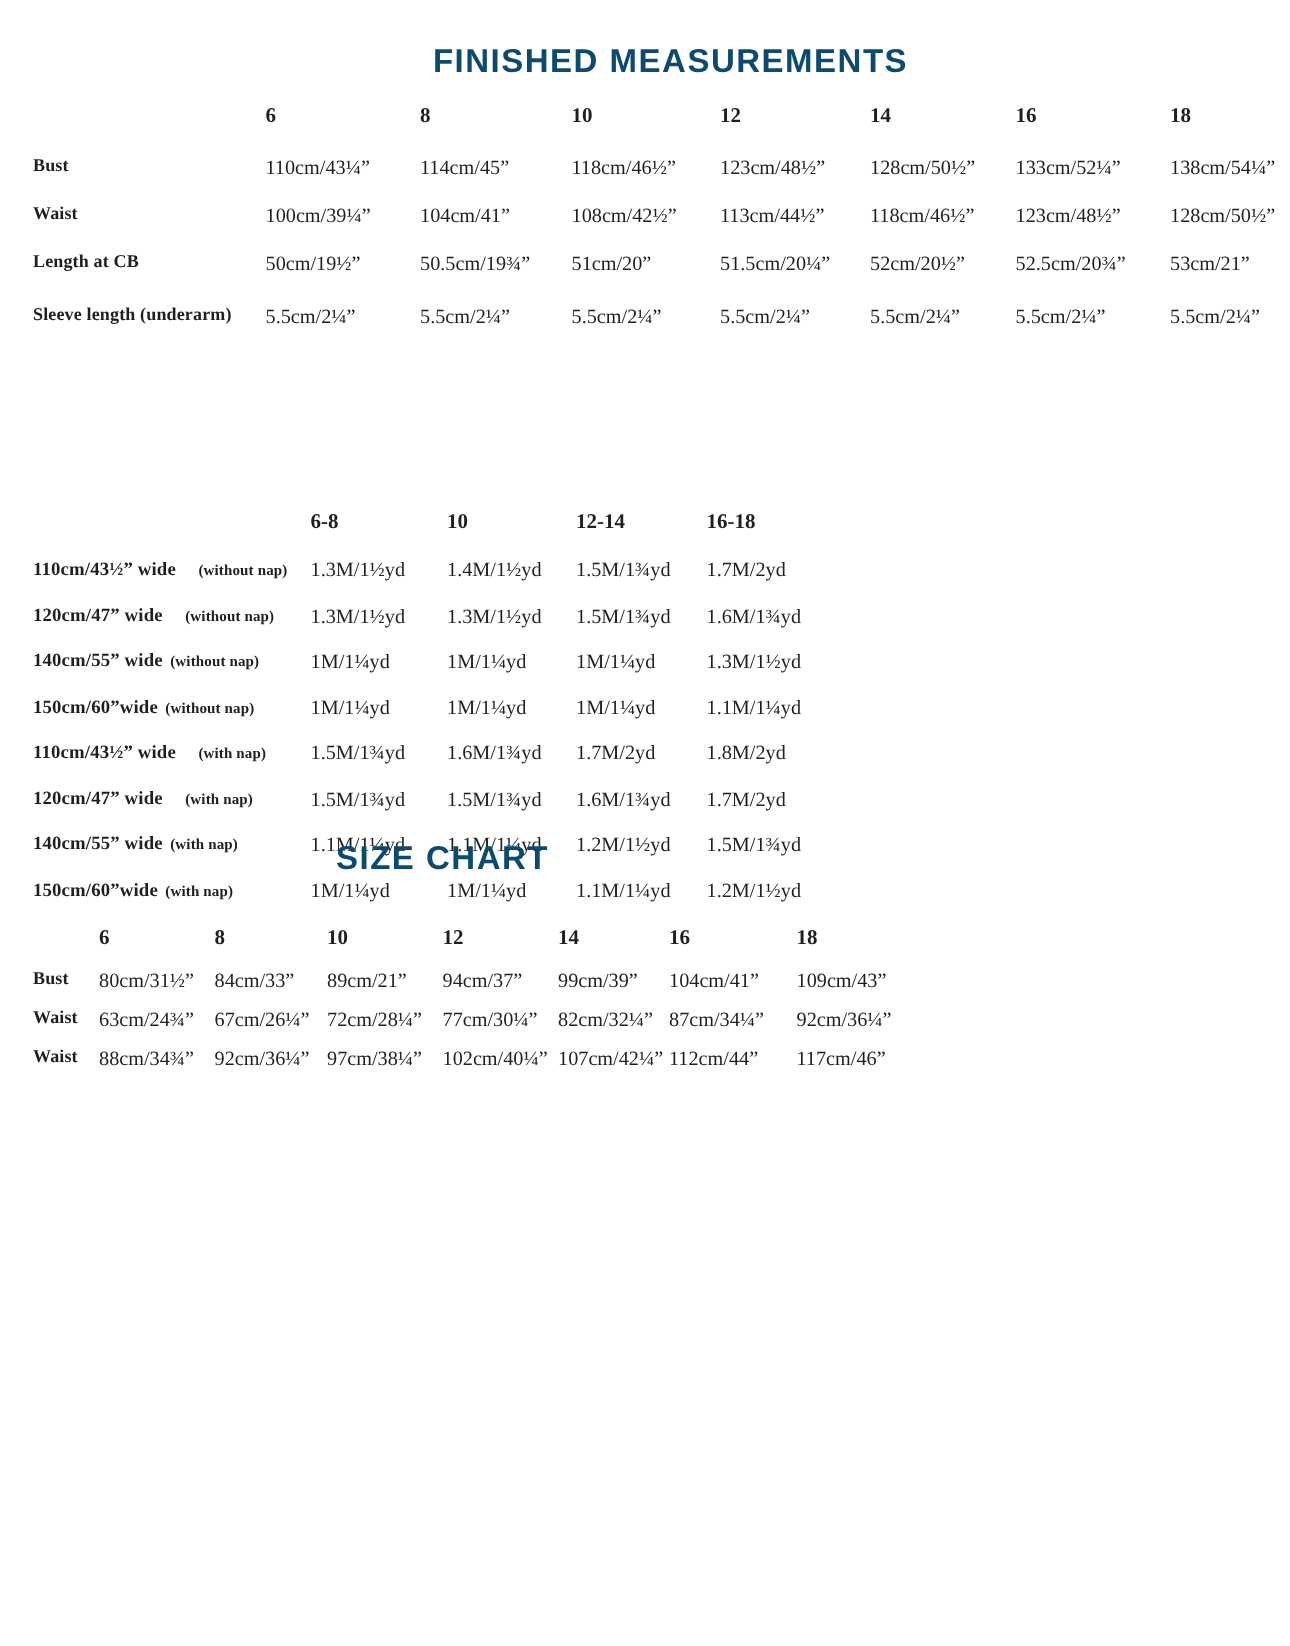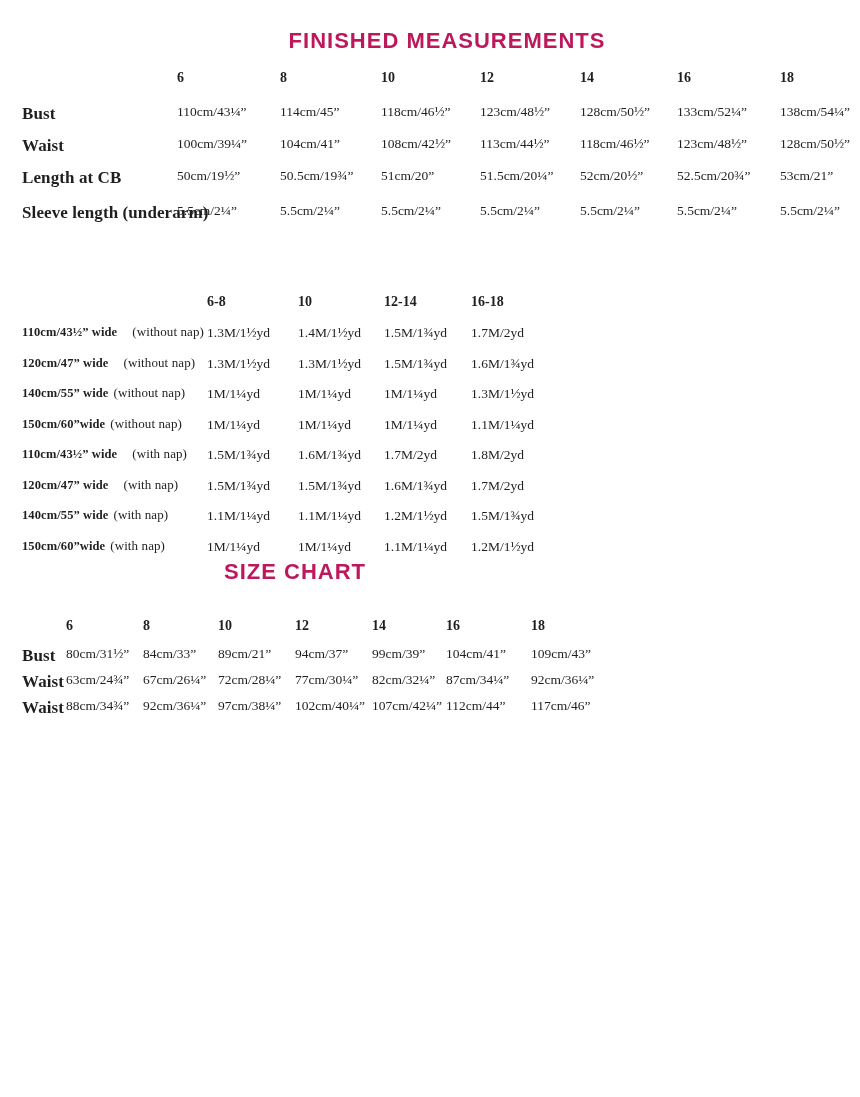--- a/index.html
+++ b/index.html
@@ -12,44 +12,44 @@
     color:#1f1f1f;
     overflow:hidden;
   }
   .sec-title {
     position:absolute;
     margin:0;
     font-family:"Liberation Sans", sans-serif;
     font-weight:bold;
     font-size:22px;
     letter-spacing:1px;
-    color:#be185d;
+    color:#0c4a6e;
     white-space:nowrap;
   }
   #fm-title { top:28px; left:447px; transform:translateX(-50%); }
   #fab-title { top:256px; left:21px; }
   #sc-title { top:559px; left:295px; transform:translateX(-50%); }
 
   .row {
     position:absolute;
     left:22px;
     display:grid;
     white-space:nowrap;
     font-size:13.5px;
     line-height:1.15;
   }
   .fm  { grid-template-columns:155px 103px 101px 99px 100px 97px 103px 80px; }
-  .fab { grid-template-columns:185px 91px 86px 87px 92px; }
+  .fab { grid-template-columns:185px 91px 86px 87px 92px;margin-top:47px; }
   .sc  { grid-template-columns:44px 77px 75px 77px 77px 74px 85px 80px; }
 
   .cell { overflow:visible; }
   .hdr  { font-weight:bold; font-size:14px; }
-  .label { font-weight:bold; font-size:17px; letter-spacing:0.1px; }
+  .label { font-weight:bold; font-size:12px; letter-spacing:0.1px; }
   .fab .label { font-size:12.5px; }
-  .nap { font-weight:normal; font-size:13px; margin-left:5px; }
+  .nap { font-weight:bold; font-size:10px; margin-left:5px; }
   .gap-wide .nap { margin-left:15px; }
 </style>
 </head>
 <body>
 
 <div class="page">
 
   <h1 class="sec-title" id="fm-title">FINISHED MEASUREMENTS</h1>
 
   <div class="row fm" style="top:70px">

